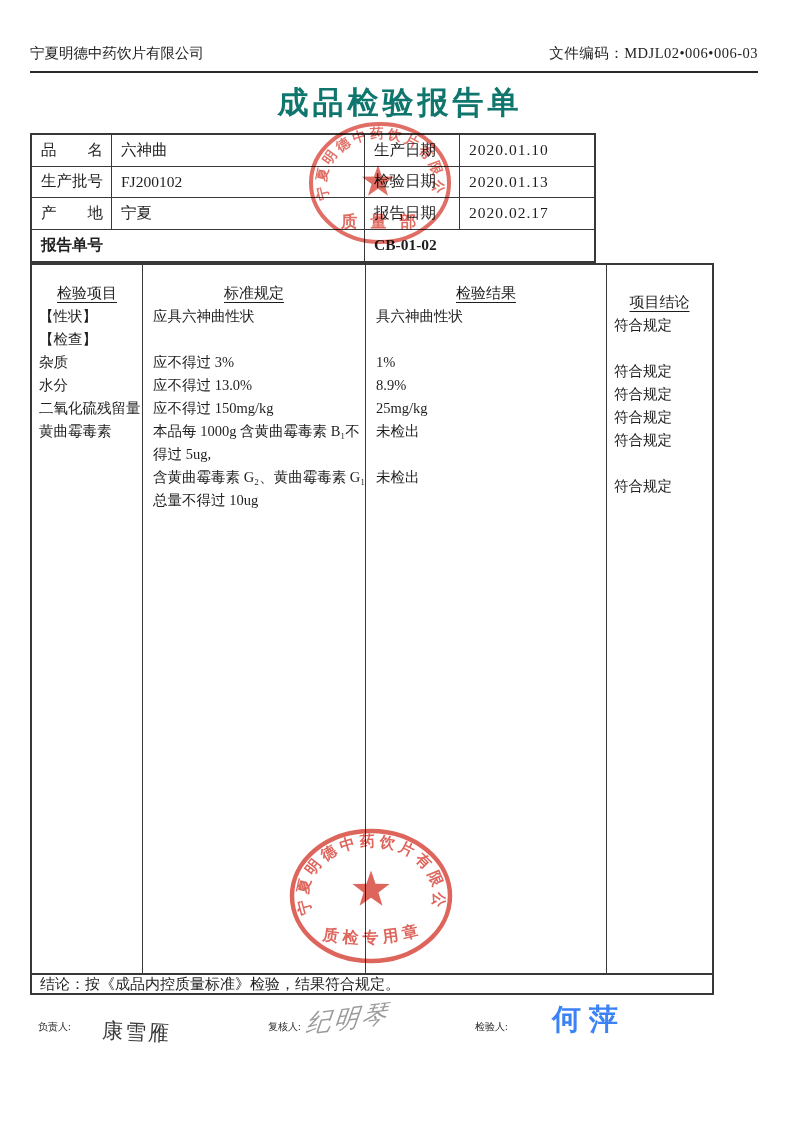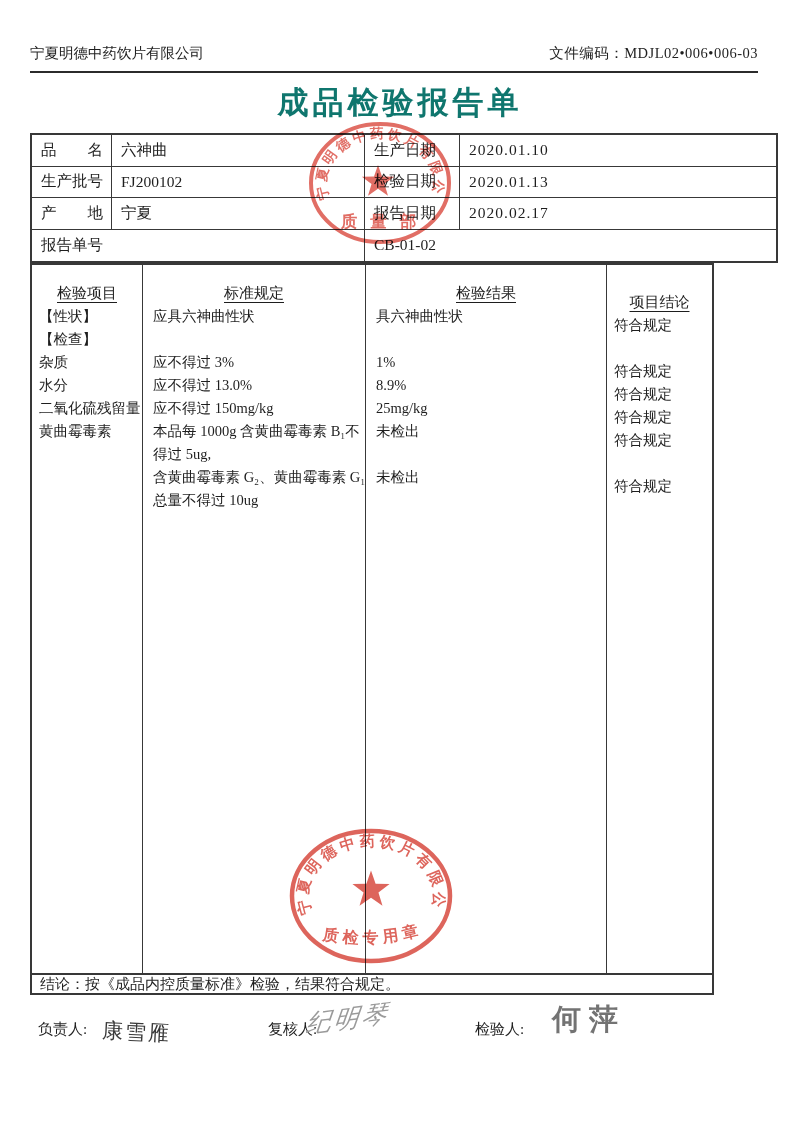--- a/index.html
+++ b/index.html
@@ -14,29 +14,29 @@
     font-size:14.5px;
   }
   .file-code{letter-spacing:.5px;}
   
   .doc-title{
     position:absolute;left:0;top:82px;width:800px;text-align:center;
     font-size:31px;font-weight:bold;letter-spacing:4px;color:#0f766e;
   }
   
   .info-table{
-    position:absolute;left:30px;top:133px;width:748px;height:130px;box-sizing:border-box;
+    position:absolute;left:30px;top:133px;width:566px;height:130px;box-sizing:border-box;
     border:2px solid #383838;display:grid;
     grid-template-columns:80px 253px 95px 1fr;grid-template-rows:repeat(4,1fr);
     font-size:15.5px;
   }
   .cell{display:flex;align-items:center;padding-left:9px;box-sizing:border-box;
         border-right:1px solid #383838;border-bottom:1px solid #383838;white-space:nowrap;}
   .cell.last-col{border-right:none;}
-  .cell.last-row{border-bottom:none;}
+  .cell.last-row{border-bottom:none;font-weight:bold;}
   .cell.span2a{grid-column:1 / 3;}
   .cell.span2b{grid-column:3 / 5;}
   .date-val{letter-spacing:1px;}
   
   .insp-table{
     position:absolute;left:30px;top:263px;width:684px;height:712px;box-sizing:border-box;
     border:2px solid #383838;display:grid;grid-template-columns:111px 223px 241px 1fr;
     font-size:14.5px;
   }
   .insp-col{border-right:1px solid #383838;box-sizing:border-box;overflow:hidden;}
@@ -45,26 +45,26 @@
   .col-header span{text-decoration:underline;text-underline-offset:4px;font-size:15px;}
   .line{height:23px;line-height:23px;padding:0 7px;white-space:nowrap;}
   .center-col .line{padding-left:10px;}
   
   .conclusion-box{
     position:absolute;left:30px;top:975px;width:684px;height:20px;box-sizing:border-box;
     border:2px solid #383838;border-top:none;display:flex;align-items:center;padding-left:8px;
     font-size:15px;font-weight:500;
   }
   
-  .sig-label{position:absolute;font-size:15px;text-align:right;}
+  .sig-label{position:absolute;font-size:10px;text-align:right;}
   .sig-name{position:absolute;font-family:"Liberation Serif","DejaVu Serif",serif;}
   .sig-1{left:102px;top:1018px;font-size:21px;color:#3a3a3a;transform:rotate(3deg);letter-spacing:2px;}
   .sig-2{left:306px;top:1002px;font-size:25px;color:#9a9a9a;font-style:italic;
          transform:rotate(-7deg) skewX(-14deg);letter-spacing:3px;}
-  .sig-3{left:552px;top:1000px;font-size:29px;font-weight:bold;color:#737373;letter-spacing:8px;}
+  .sig-3{left:552px;top:1000px;font-size:29px;font-weight:bold;color:#3b82f6;letter-spacing:8px;}
   
   .stamp{position:absolute;mix-blend-mode:multiply;opacity:.88;}
   .stamp-top{left:305px;top:120px;width:150px;height:130px;}
   .stamp-bottom{left:286px;top:826px;width:170px;height:140px;}
 </style>
 </head>
 <body>
 
 <div class="page">
 

